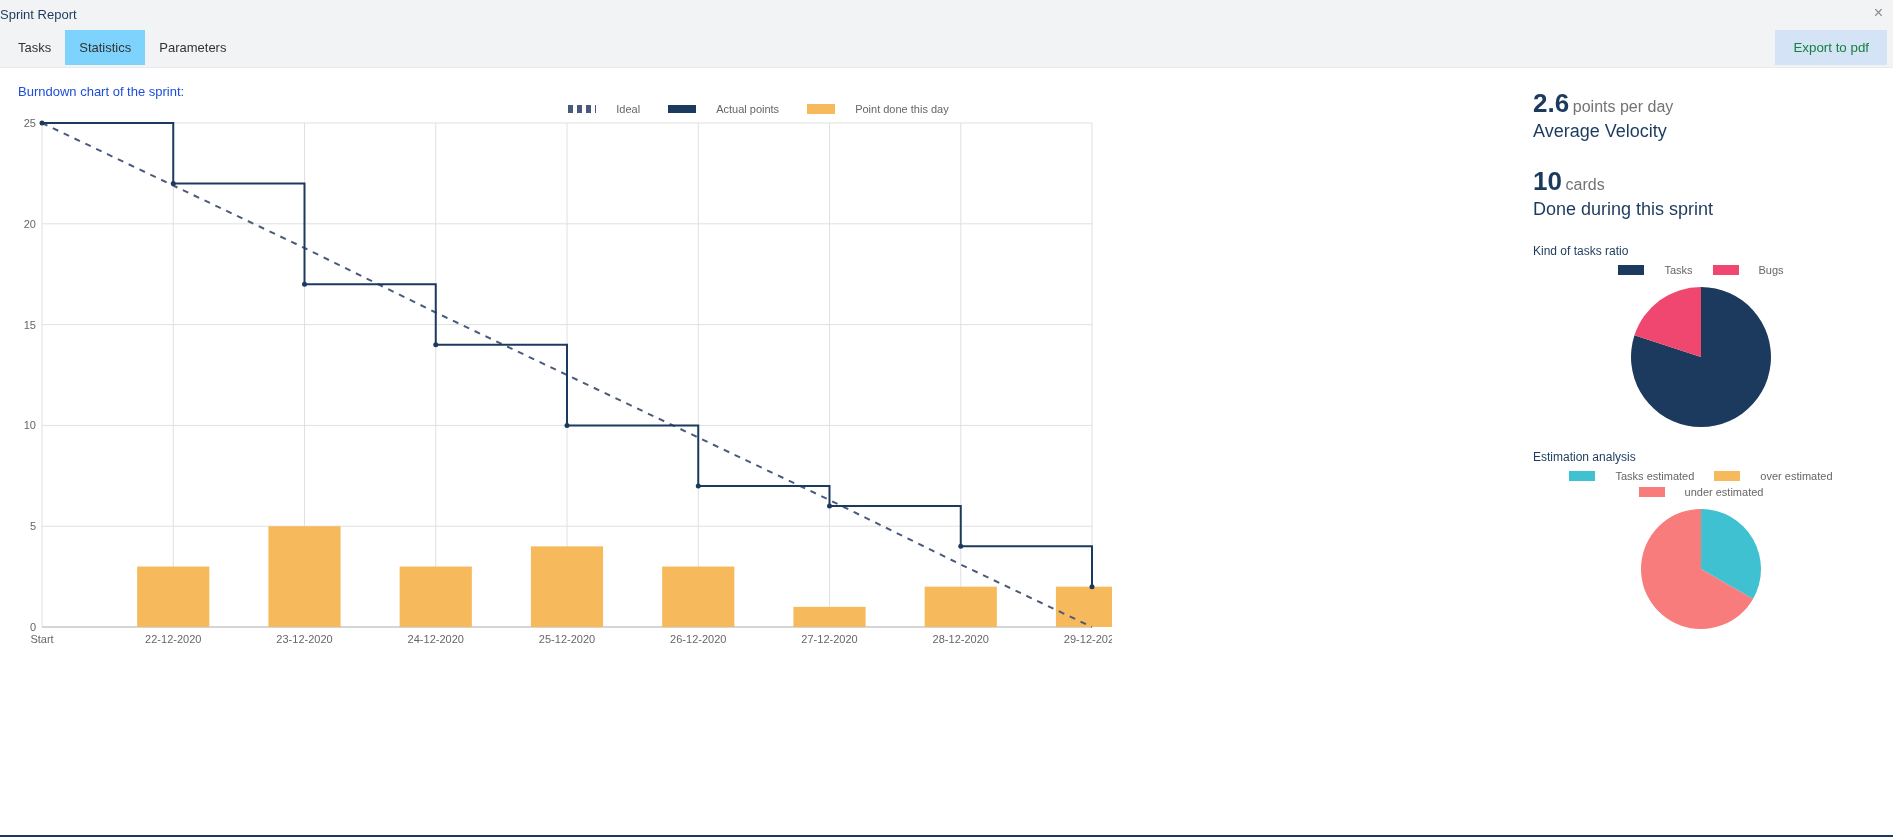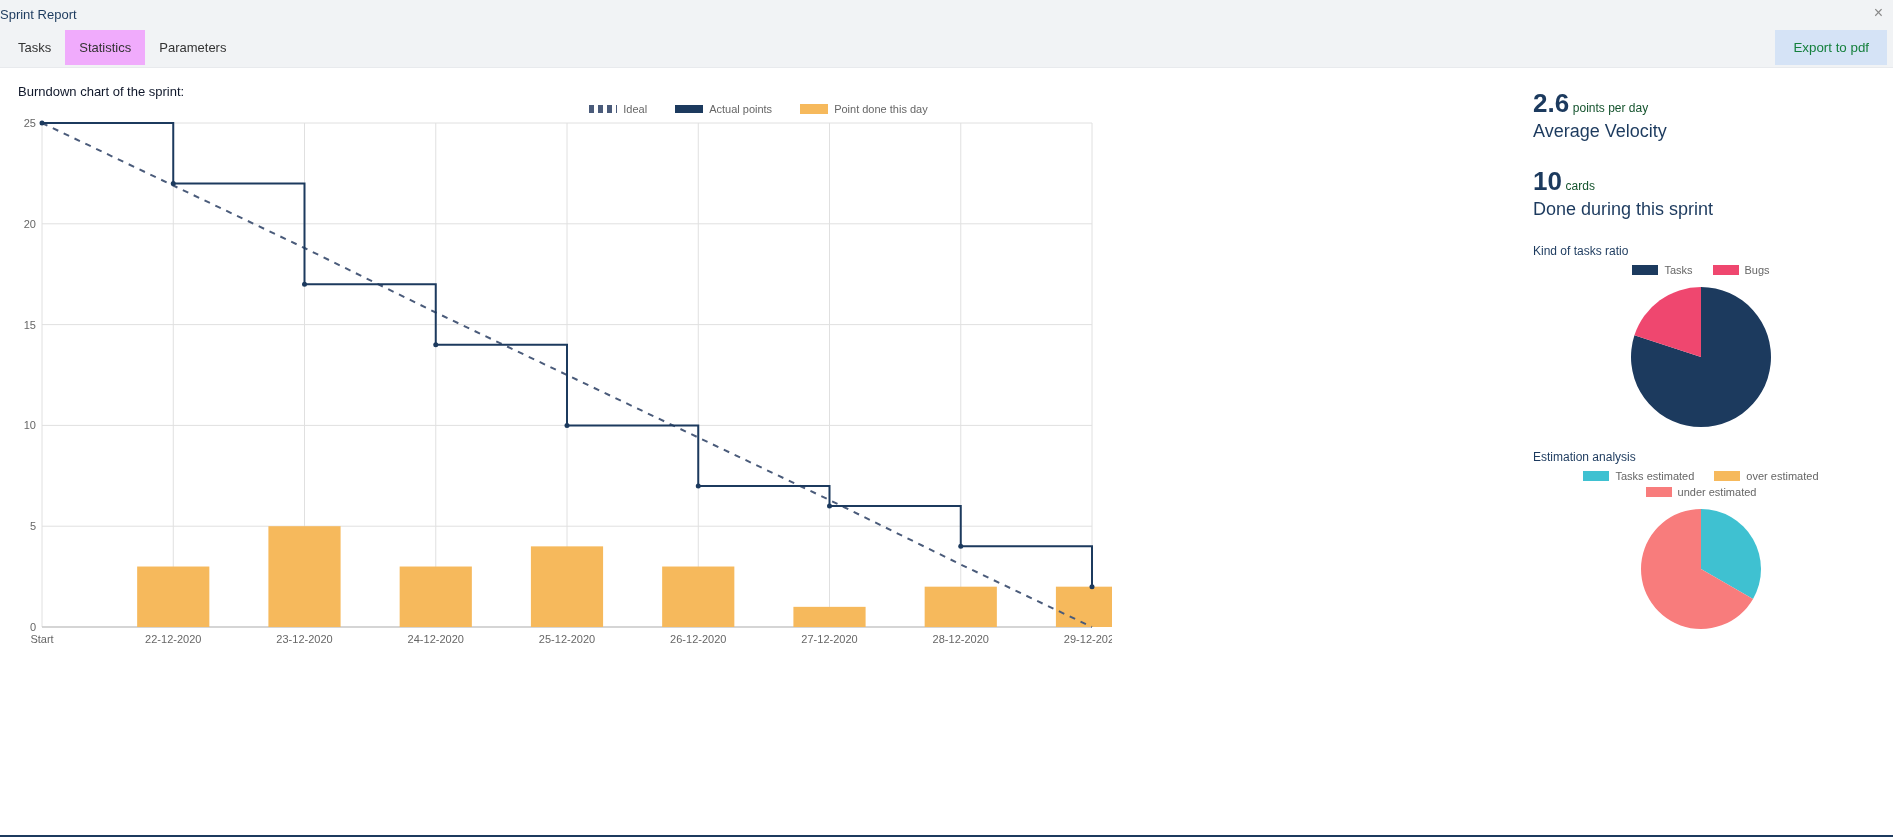--- a/index.html
+++ b/index.html
@@ -35,61 +35,61 @@
     height: 40px;
     padding: 0 4px;
     border-bottom: 1px solid #e8eaed;
   }
   .tab {
     padding: 10px 14px;
     color: #333;
     cursor: pointer;
   }
   .tab.active {
-    background: #f0abfc;
+    background: #7dd3fc;
   }
   .tabbar .spacer { flex: 1; }
   .export-btn {
     background: #d5e3f6;
     color: #15803d;
     padding: 10px 18px;
     cursor: pointer;
     border: none;
     margin-right: 2px;
   }
   .main {
     display: flex;
     padding: 10px 0 0 4px;
   }
   .chart-area {
     flex: 1 1 auto;
     padding: 0 8px 0 8px;
   }
   .chart-title {
-    color: #0f172a;
+    color: #1d4ed8;
     margin: 6px 0 4px 6px;
   }
   .burndown-legend {
     display: flex;
     justify-content: center;
     gap: 28px;
     font-size: 11px;
     color: #666;
     margin-bottom: 2px;
   }
-  .legend-item { display:flex; align-items:center; gap:6px; }
+  .legend-item { display:flex; align-items:center; gap:20px; }
   .swatch { width: 28px; height: 10px; }
   .sidebar {
     width: 380px;
     padding: 10px 24px 0 20px;
     color: #1c3a5e;
   }
   .stat-block { margin-bottom: 24px; }
   .stat-value { font-size: 26px; font-weight: 600; color:#1c3a5e; }
-  .stat-unit { font-size: 12px; color:#14532d; }
+  .stat-unit { font-size: 16px; color:#737373; }
   .stat-label { font-size: 18px; color:#1c3a5e; margin-top:2px; }
   .section-title { font-size: 12px; color:#1c3a5e; margin-bottom:6px; }
   .mini-legend {
     display:flex; justify-content:center; flex-wrap:wrap;
     gap: 4px 20px; font-size:11px; color:#666; margin-bottom:6px;
   }
   .pie-wrap { display:flex; justify-content:center; }
   .bottom-accent {
     position:fixed; bottom:0; left:0; right:0; height:2px; background:#1c3a5e;
   }

